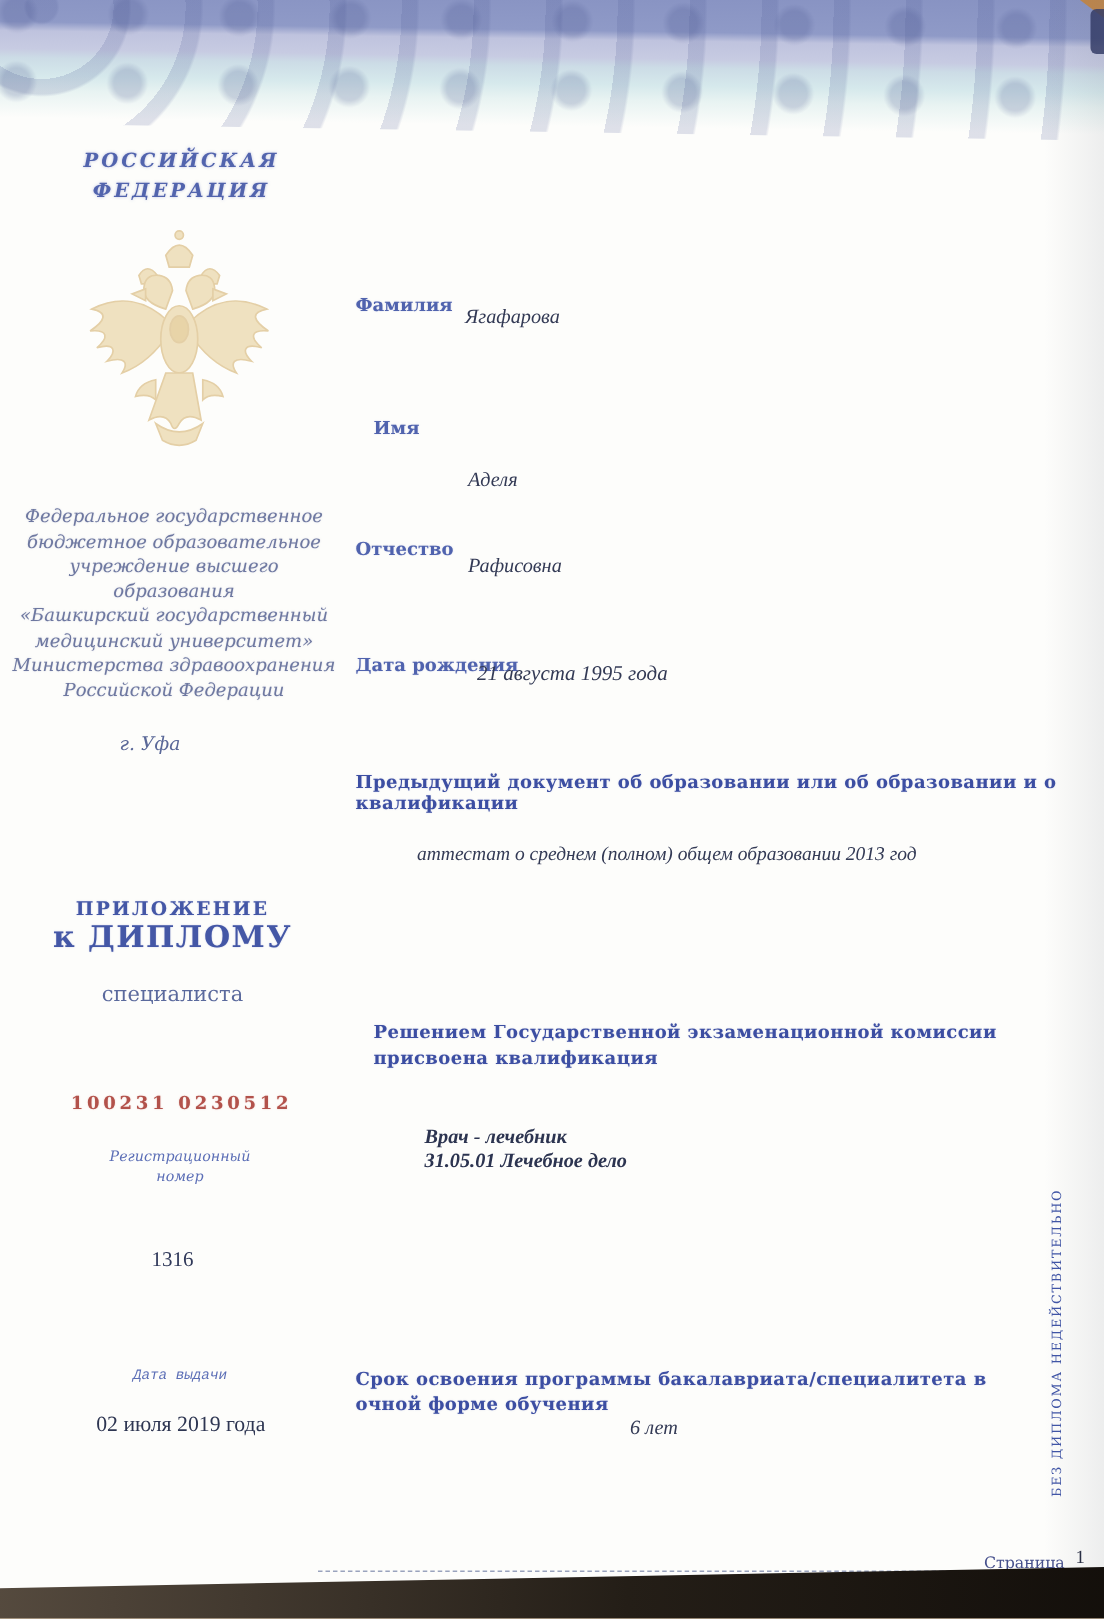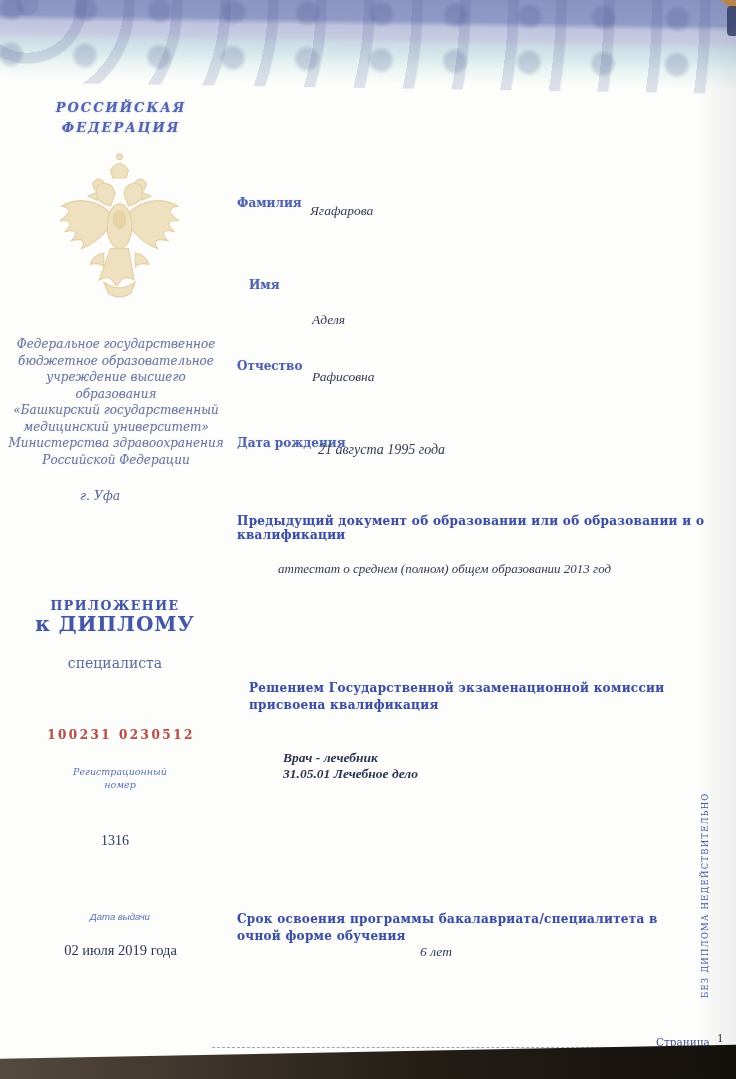--- a/index.html
+++ b/index.html
@@ -100,21 +100,21 @@
     position:absolute; left:40px; top:765px; width:160px; text-align:center;
     font-family:"DejaVu Serif",serif; font-style:italic;
     font-size:9.5px; line-height:13px; color:#5b6eb6;
   }
   .reg-number{
     position:absolute; left:35px; top:813px; width:160px; text-align:center;
     font-size:14px; color:#30395a;margin-top:20px;
   }
   .issue-label{
     position:absolute; left:40px; top:911px; width:160px; text-align:center;
-    font-family:Liberation Sans, sans-serif; font-style:italic;
+    font-family:Liberation Mono, monospace; font-style:italic;
     font-size:9.5px; color:#5b6eb6;
   }
   .issue-date{
     position:absolute; left:28px; top:942px; width:185px; text-align:center;
     font-size:14.5px; color:#2e3652;
   }
   .side-vertical{
     position:absolute; left:700px; top:788px; height:215px;
     writing-mode:vertical-rl; transform:rotate(180deg);
     font-family:"DejaVu Serif",serif; font-size:8.5px; letter-spacing:1.2px;

